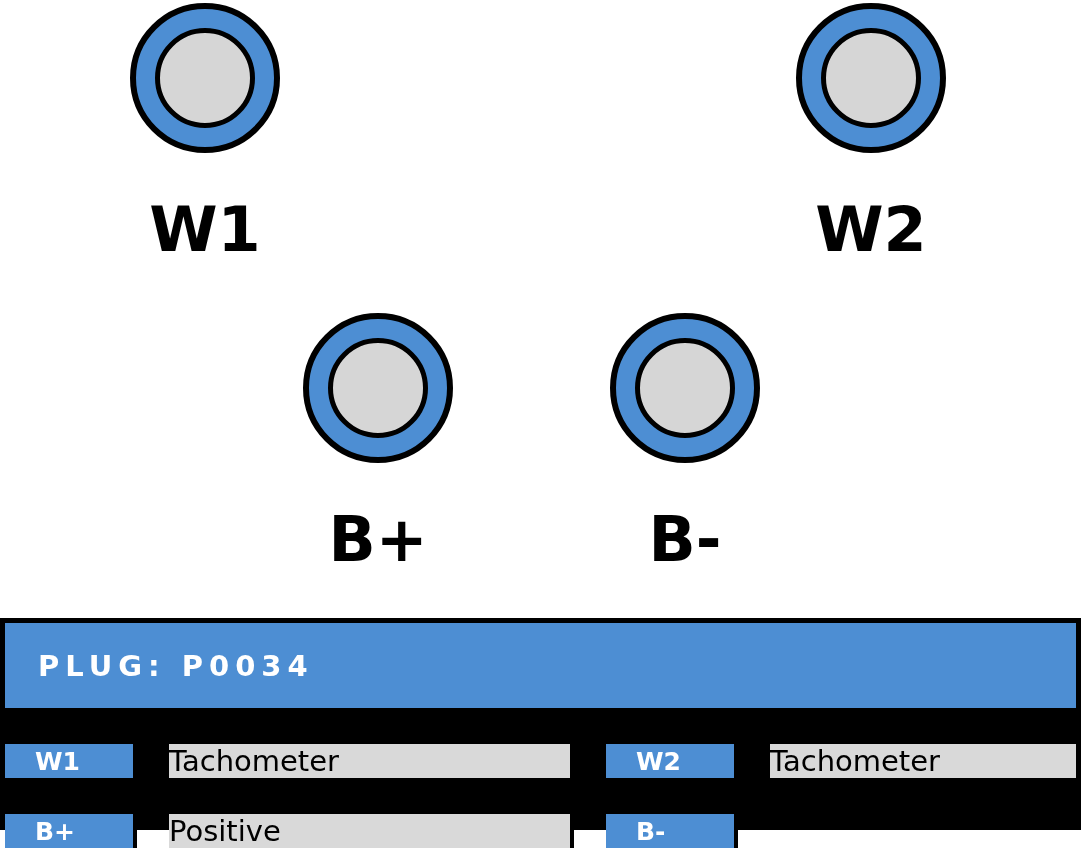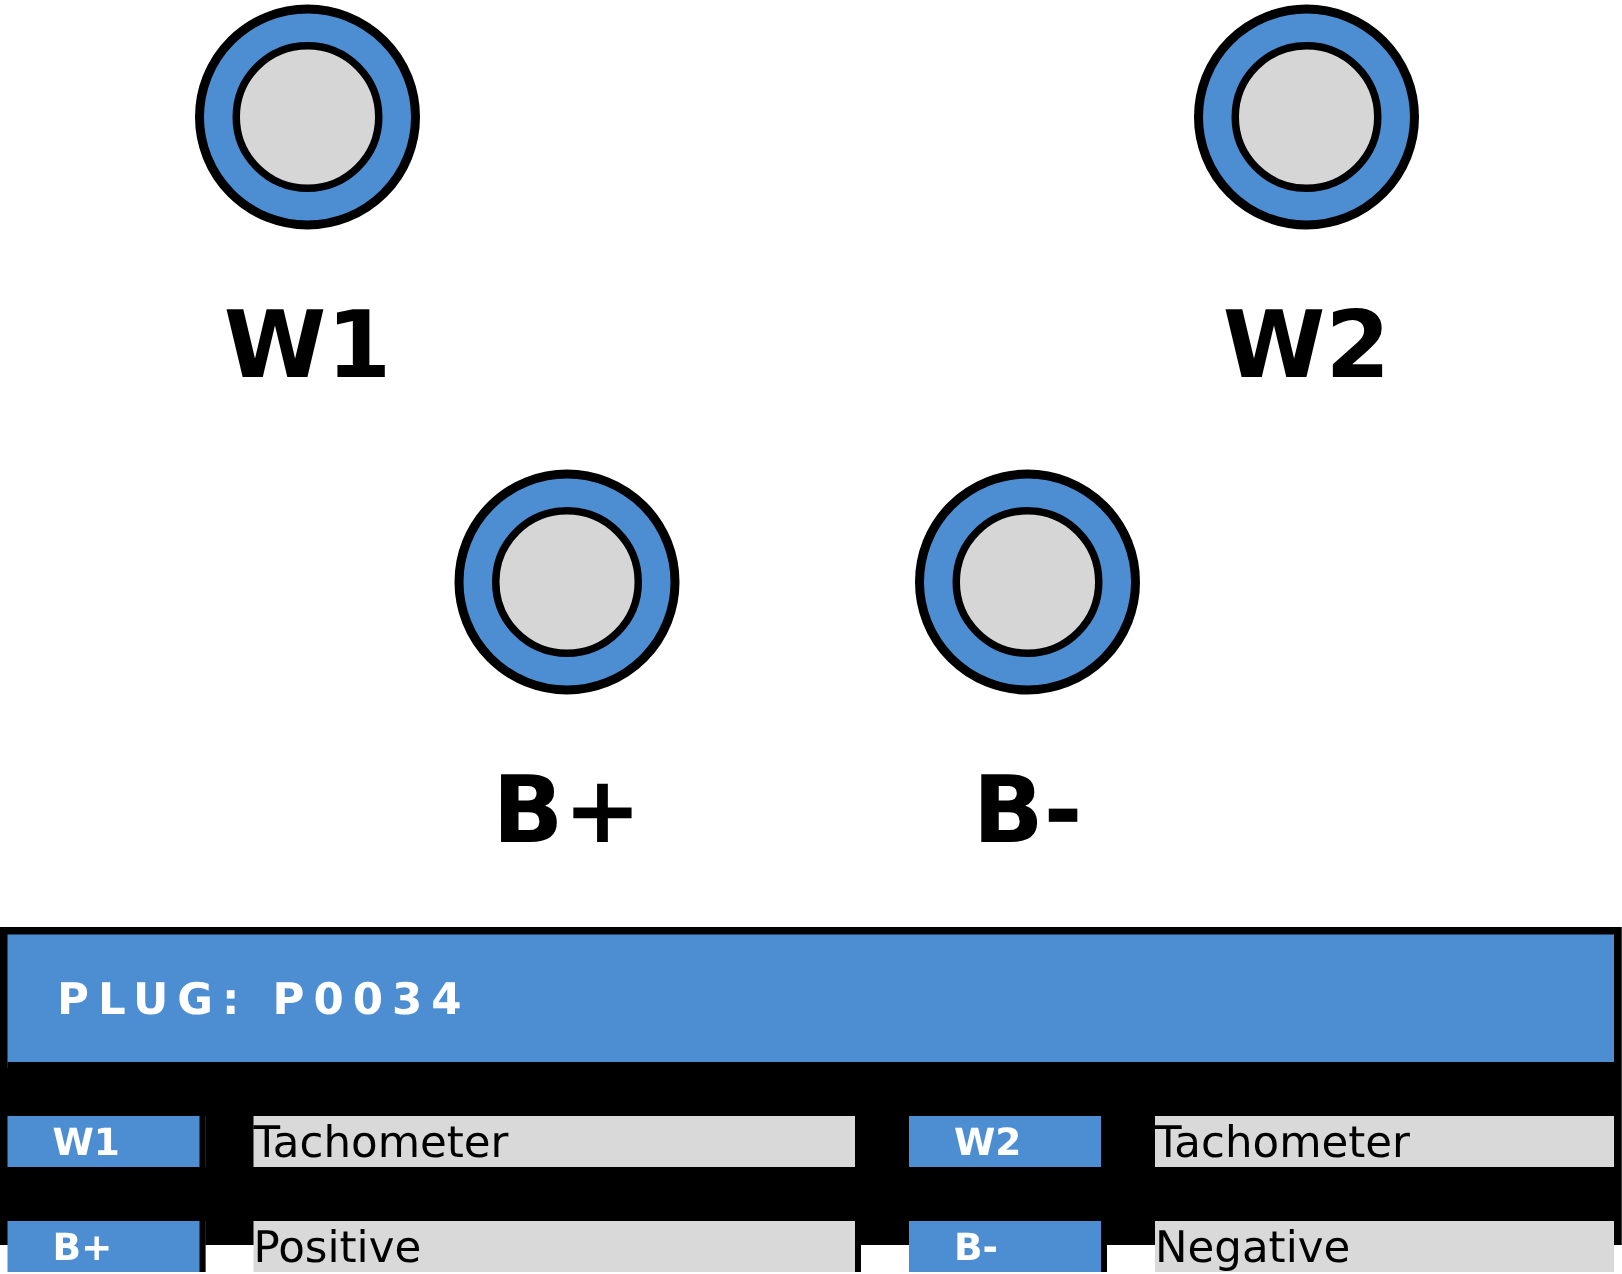--- a/index.html
+++ b/index.html
@@ -149,17 +149,16 @@
       <div class="cell key">W1</div>
       <div class="cell value v1">Tachometer</div>
       <div class="cell key">W2</div>
       <div class="cell value v2">Tachometer</div>
     </div>
 
     <div class="plug-row">
       <div class="cell key">B+</div>
       <div class="cell value v1">Positive</div>
       <div class="cell key">B-</div>
-      <div class="cell value v2">Negative</div>
     </div>
   </div>
 
 </div>
 
 </body></html>

